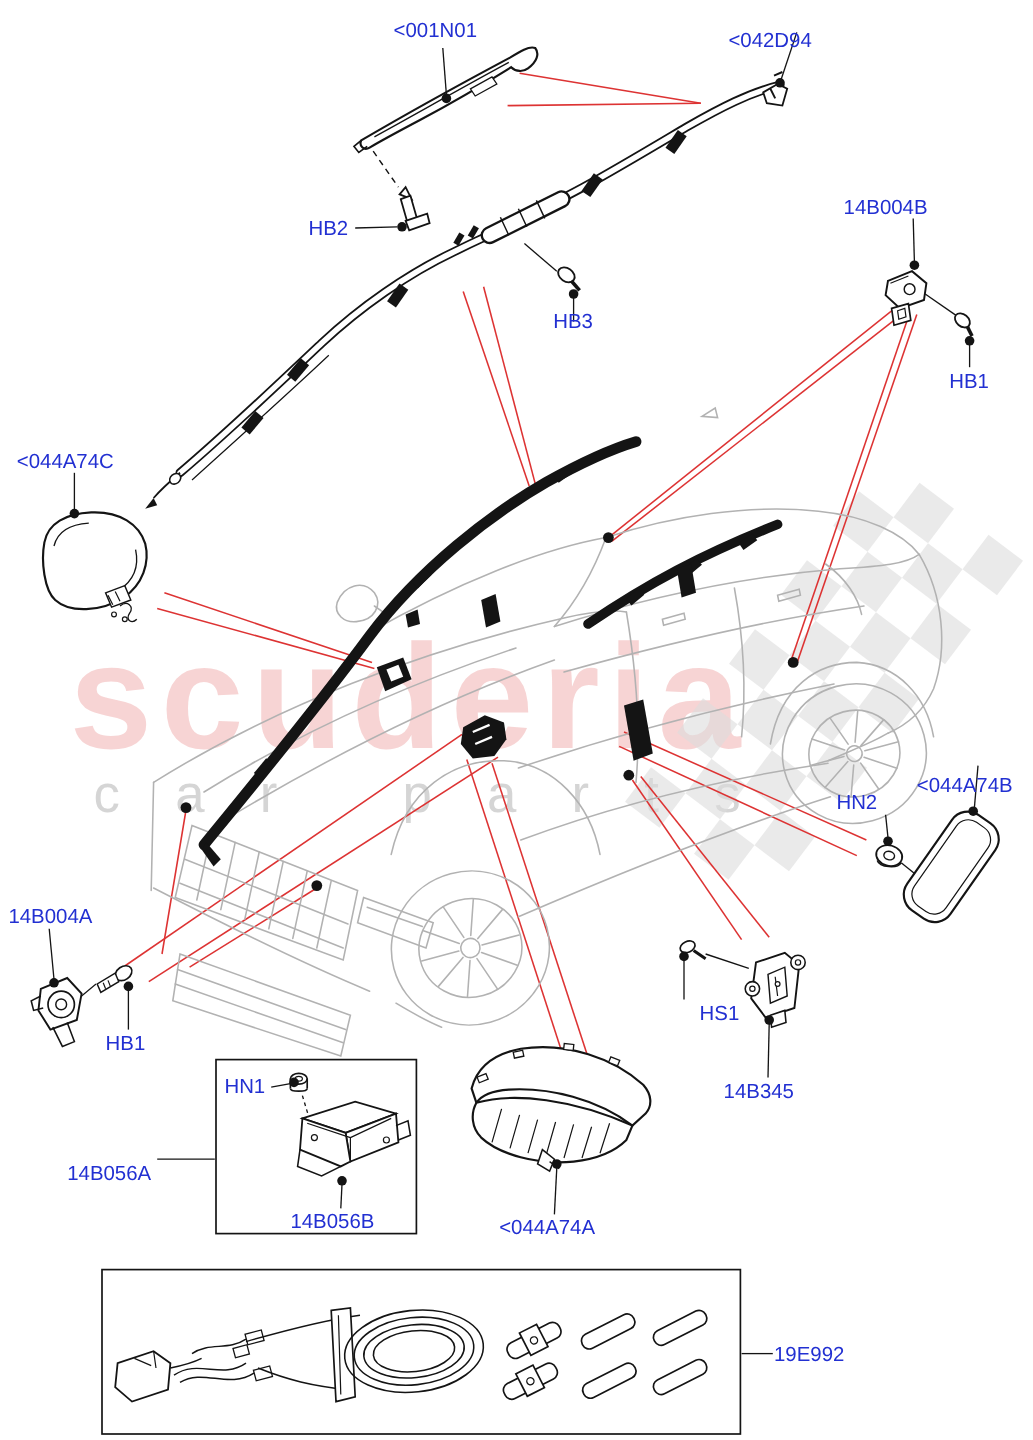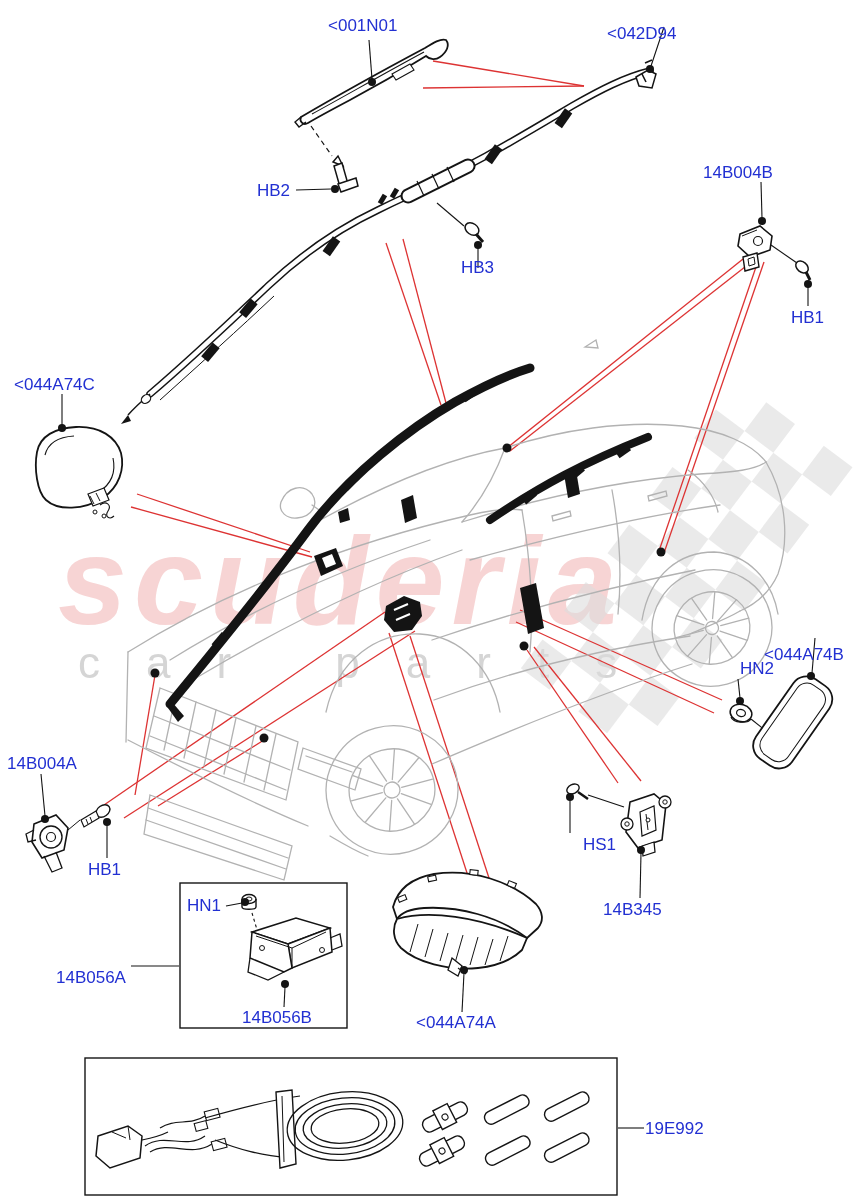--- a/index.html
+++ b/index.html
@@ -1,19 +1,19 @@
 <!DOCTYPE html>
 <html><head>
 <meta charset="utf-8">
 <style>
   html,body{margin:0;padding:0;background:#fff;}
   .stage{position:relative;width:861px;height:1200px;background:#fff;overflow:hidden;
          font-family:"Liberation Sans",sans-serif;}
   .wm-brand{position:absolute;left:58px;top:510px;font-size:124px;font-weight:bold;
-            letter-spacing:7px;color:rgba(226,88,88,0.26);z-index:0;user-select:none;font-style:italic;}
+            letter-spacing:7px;color:rgba(226,88,88,0.26);z-index:0;user-select:none;}
   .wm-tag{position:absolute;left:78px;top:638px;font-size:44px;font-weight:normal;
           letter-spacing:46px;color:rgba(150,150,150,0.40);z-index:0;user-select:none;}
   svg.diagram{position:absolute;left:0;top:0;z-index:1;}
   .plabel{position:absolute;z-index:2;font-size:17px;color:#2230d2;white-space:nowrap;}
 </style>
 </head>
 <body>
 
 <div class="stage">
 
@@ -364,21 +364,21 @@
   </svg>
 
   <div class="plabel" style="left:328px;top:16px">&lt;001N01</div>
   <div class="plabel" style="left:607px;top:24px">&lt;042D94</div>
   <div class="plabel" style="left:257px;top:181px">HB2</div>
   <div class="plabel" style="left:461px;top:258px">HB3</div>
   <div class="plabel" style="left:703px;top:163px">14B004B</div>
   <div class="plabel" style="left:791px;top:308px">HB1</div>
   <div class="plabel" style="left:14px;top:375px">&lt;044A74C</div>
   <div class="plabel" style="left:764px;top:645px">&lt;044A74B</div>
-  <div class="plabel" style="left:740px;top:659px">HN2</div>
+  <div class="plabel" style="left:697px;top:659px">HN2</div>
   <div class="plabel" style="left:7px;top:754px">14B004A</div>
   <div class="plabel" style="left:88px;top:860px">HB1</div>
   <div class="plabel" style="left:187px;top:896px">HN1</div>
   <div class="plabel" style="left:56px;top:968px">14B056A</div>
   <div class="plabel" style="left:242px;top:1008px">14B056B</div>
   <div class="plabel" style="left:416px;top:1013px">&lt;044A74A</div>
   <div class="plabel" style="left:583px;top:835px">HS1</div>
   <div class="plabel" style="left:603px;top:900px">14B345</div>
   <div class="plabel" style="left:645px;top:1119px">19E992</div>
 </div>

